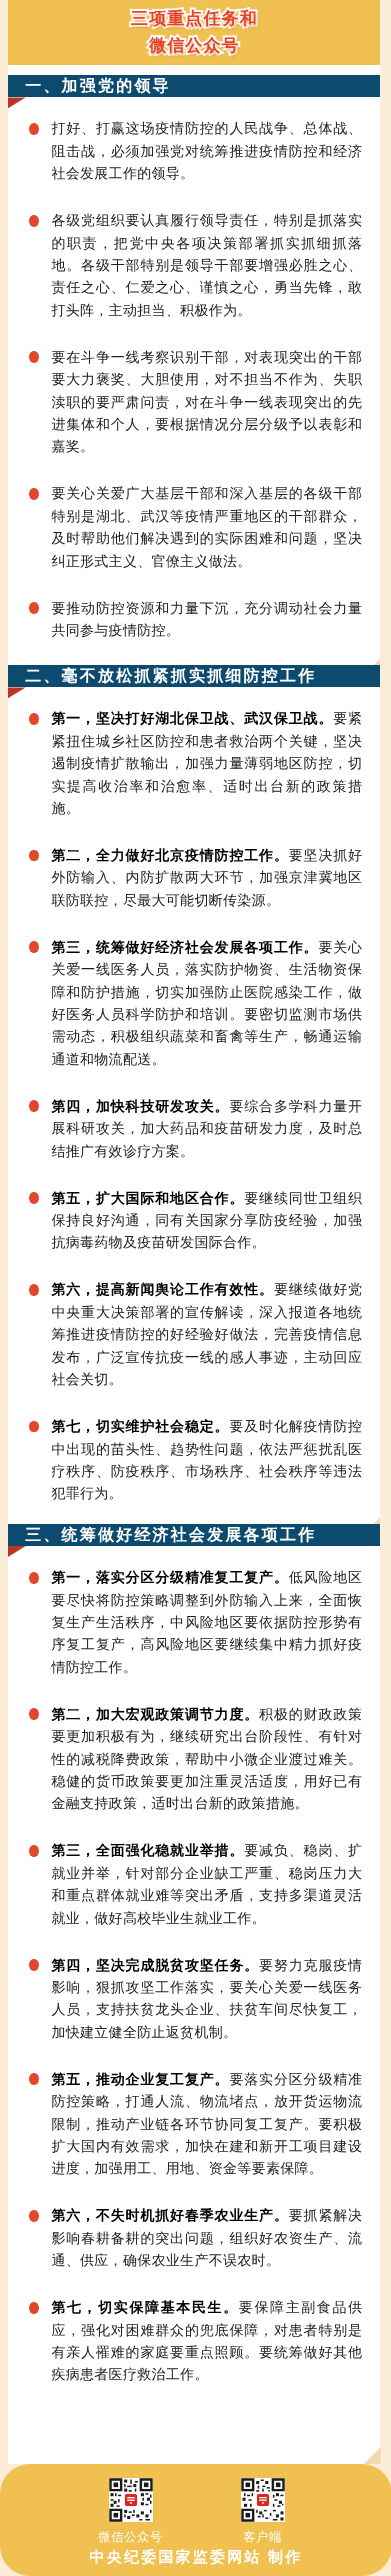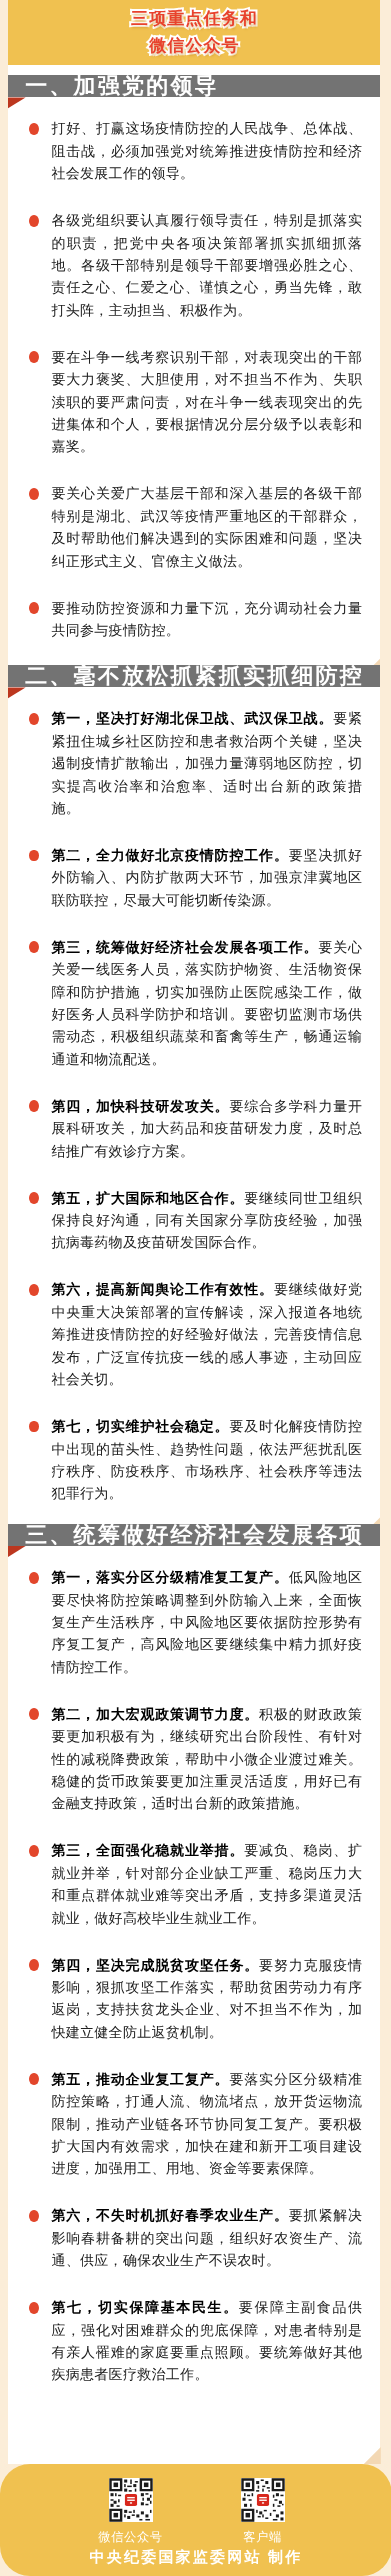--- a/index.html
+++ b/index.html
@@ -29,22 +29,22 @@
   .card{
     position:absolute;left:8.4px;top:65px;width:372px;height:2399px;
     background:#ffffff;overflow:hidden;
   }
 
   
   .section{position:relative;}
   .banner{
     position:relative;
     margin-left:-2.8px;width:358px;height:22.4px;
-    background:#737373;
-    color:#fff;font-size:22px;font-weight:bold;line-height:22.4px;
+    background:#0c4a6e;
+    color:#fff;font-size:16px;font-weight:bold;line-height:22.4px;
     letter-spacing:2.2px;padding-left:19.6px;
   }
   .banner .ribbon-fold{
     position:absolute;left:0;top:22.4px;width:20px;height:12.3px;
     background:#BC371F;
     -webkit-clip-path:polygon(0 0,100% 0,0 100%);
     clip-path:polygon(0 0,100% 0,0 100%);
   }
   .corner-fold{
     position:absolute;right:0;width:17px;height:17px;
@@ -149,21 +149,21 @@
     <div class="section sec3">
       <span class="corner-fold fold-s3"></span>
       <div class="banner">
         <span>三、统筹做好经济社会发展各项工作</span>
         <span class="ribbon-fold"></span>
       </div>
       <ul class="bullets">
         <li><span class="dot"></span><span class="lead">第一，落实分区分级精准复工复产。</span><span>低风险地区要尽快将防控策略调整到外防输入上来，全面恢复生产生活秩序，中风险地区要依据防控形势有序复工复产，高风险地区要继续集中精力抓好疫情防控工作。</span></li>
         <li><span class="dot"></span><span class="lead">第二，加大宏观政策调节力度。</span><span>积极的财政政策要更加积极有为，继续研究出台阶段性、有针对性的减税降费政策，帮助中小微企业渡过难关。稳健的货币政策要更加注重灵活适度，用好已有金融支持政策，适时出台新的政策措施。</span></li>
         <li><span class="dot"></span><span class="lead">第三，全面强化稳就业举措。</span><span>要减负、稳岗、扩就业并举，针对部分企业缺工严重、稳岗压力大和重点群体就业难等突出矛盾，支持多渠道灵活就业，做好高校毕业生就业工作。</span></li>
-        <li><span class="dot"></span><span class="lead">第四，坚决完成脱贫攻坚任务。</span><span>要努力克服疫情影响，狠抓攻坚工作落实，帮助贫困劳动力有序返岗，支持扶贫龙头企业、对不担当不作为，加快建立健全防止返贫机制。</span></li>
+        <li><span class="dot"></span><span class="lead">第四，坚决完成脱贫攻坚任务。</span><span>要努力克服疫情影响，狠抓攻坚工作落实，要关心关爱一线医务人员，支持扶贫龙头企业、扶贫车间尽快复工，加快建立健全防止返贫机制。</span></li>
         <li><span class="dot"></span><span class="lead">第五，推动企业复工复产。</span><span>要落实分区分级精准防控策略，打通人流、物流堵点，放开货运物流限制，推动产业链各环节协同复工复产。要积极扩大国内有效需求，加快在建和新开工项目建设进度，加强用工、用地、资金等要素保障。</span></li>
         <li><span class="dot"></span><span class="lead">第六，不失时机抓好春季农业生产。</span><span>要抓紧解决影响春耕备耕的突出问题，组织好农资生产、流通、供应，确保农业生产不误农时。</span></li>
         <li><span class="dot"></span><span class="lead">第七，切实保障基本民生。</span><span>要保障主副食品供应，强化对困难群众的兜底保障，对患者特别是有亲人罹难的家庭要重点照顾。要统筹做好其他疾病患者医疗救治工作。</span></li>
 
       </ul>
     </div>
 
   </div>
 
   <span class="fold-bottom"></span>

